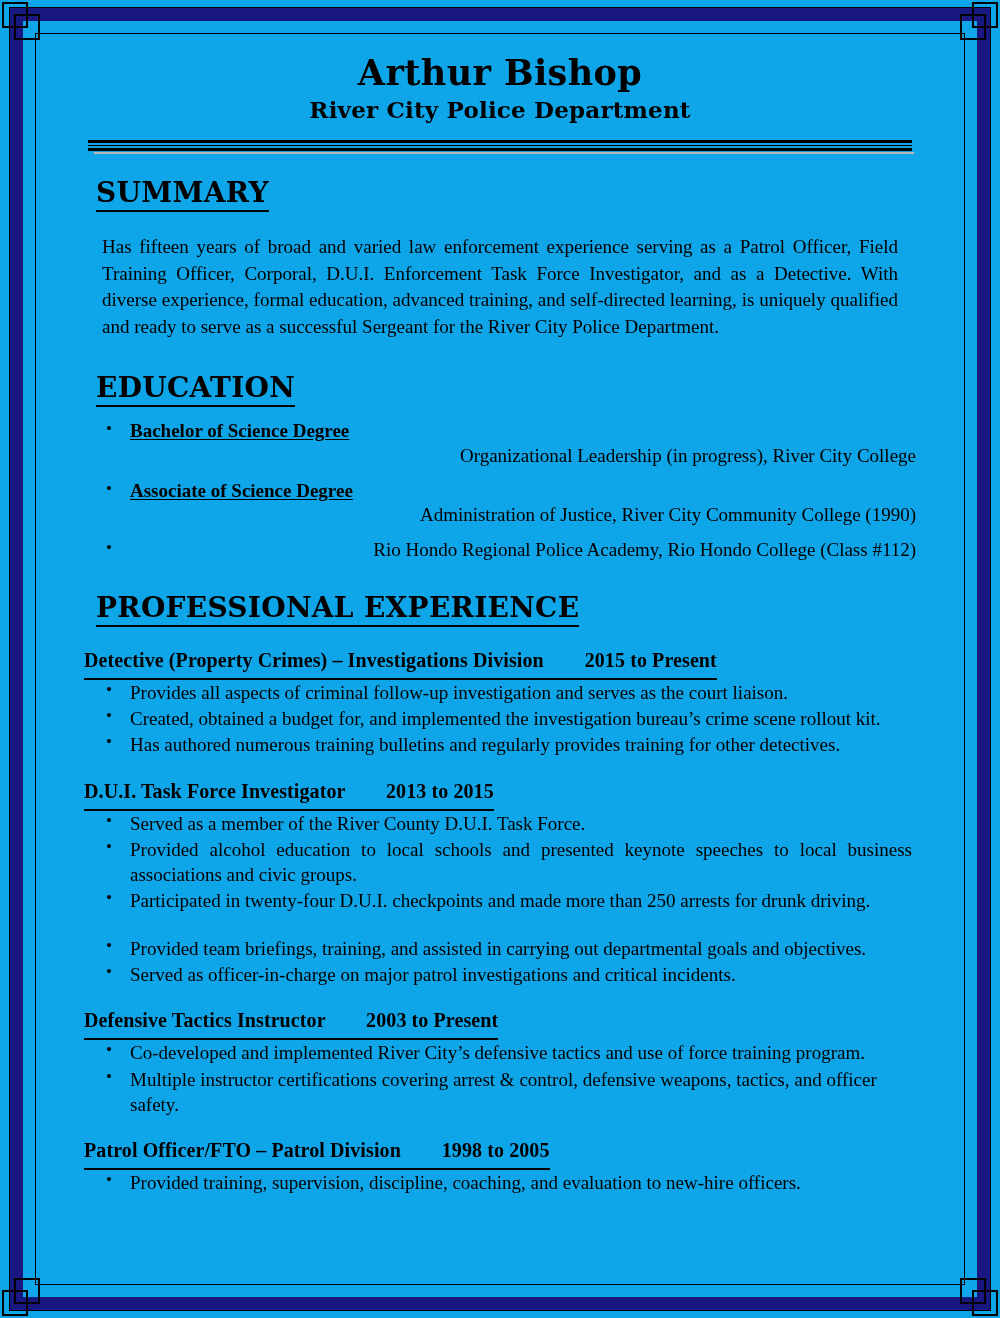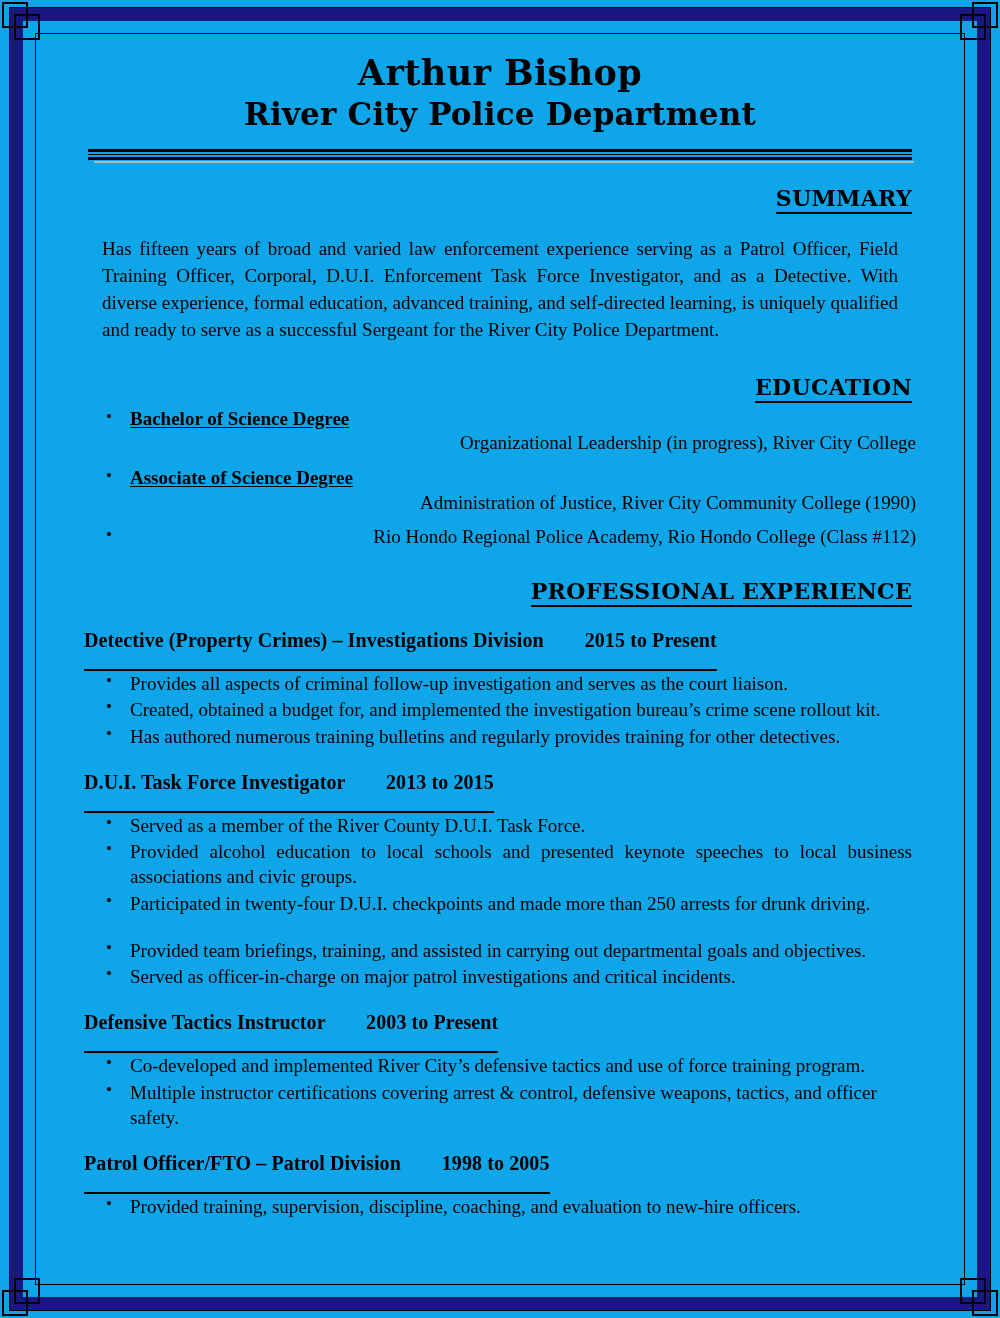--- a/index.html
+++ b/index.html
@@ -99,21 +99,21 @@
     font-family: "DejaVu Serif", "Liberation Serif", serif;
     font-weight: bold;
     font-size: 35px;
     letter-spacing: 0.4px;
     line-height: 1.06;
     margin: 0;
   }
   .cand-org {
     font-family: "DejaVu Serif", "Liberation Serif", serif;
     font-weight: bold;
-    font-size: 31px;
+    font-size: 23px;
     letter-spacing: 0.2px;
     line-height: 1.15;
     margin: 6px 0 15px 0;
   }
 
   .rule-stack {
     margin: 16px 4px 0 4px;
     height: 14px;
     position: relative;
   }
@@ -130,26 +130,26 @@
   .rule-shadow {
     top: 12px;
     height: 2px;
     left: 6px !important;
     right: -2px !important;
     background: #b8b8b8 !important;
   }
 
   
   .section-head {
-    text-align: right;
+    text-align: left;
     font-family: "DejaVu Serif", "Liberation Serif", serif;
     font-weight: bold;
-    font-size: 22px;
+    font-size: 28px;
     letter-spacing: 0.3px;
-    margin: 4px;
+    margin: 12px;
     padding: 0;
   }
   .section-head span {
     border-bottom: 2.5px solid #000000;
     padding-bottom: 1px;
     display: inline-block;
   }
   .head-summary   { margin-top: 22px; }
   .head-education { margin-top: 30px; }
   .head-experience{ margin-top: 28px; }
@@ -196,21 +196,21 @@
   }
   .edu-detail { display: block; line-height: 1.3; text-align: right; }
 
   
   .job { margin-top: 22px; }
   .job-heading {
     font-weight: bold;
     font-size: 20px;
     display: inline-block;
     border-bottom: 2px solid #000000;
-    padding-bottom: 17px;
+    padding-bottom: 6px;
     white-space: pre;
     letter-spacing: 0.1px;
     text-align: right;
   }
   .job-bullets { margin-top: 10px; }
   .job-bullets > li { margin-bottom: 1px; }
   .job-bullets > li.justified {
     text-align: justify;
     text-justify: inter-word;
     padding-right: 4px;

